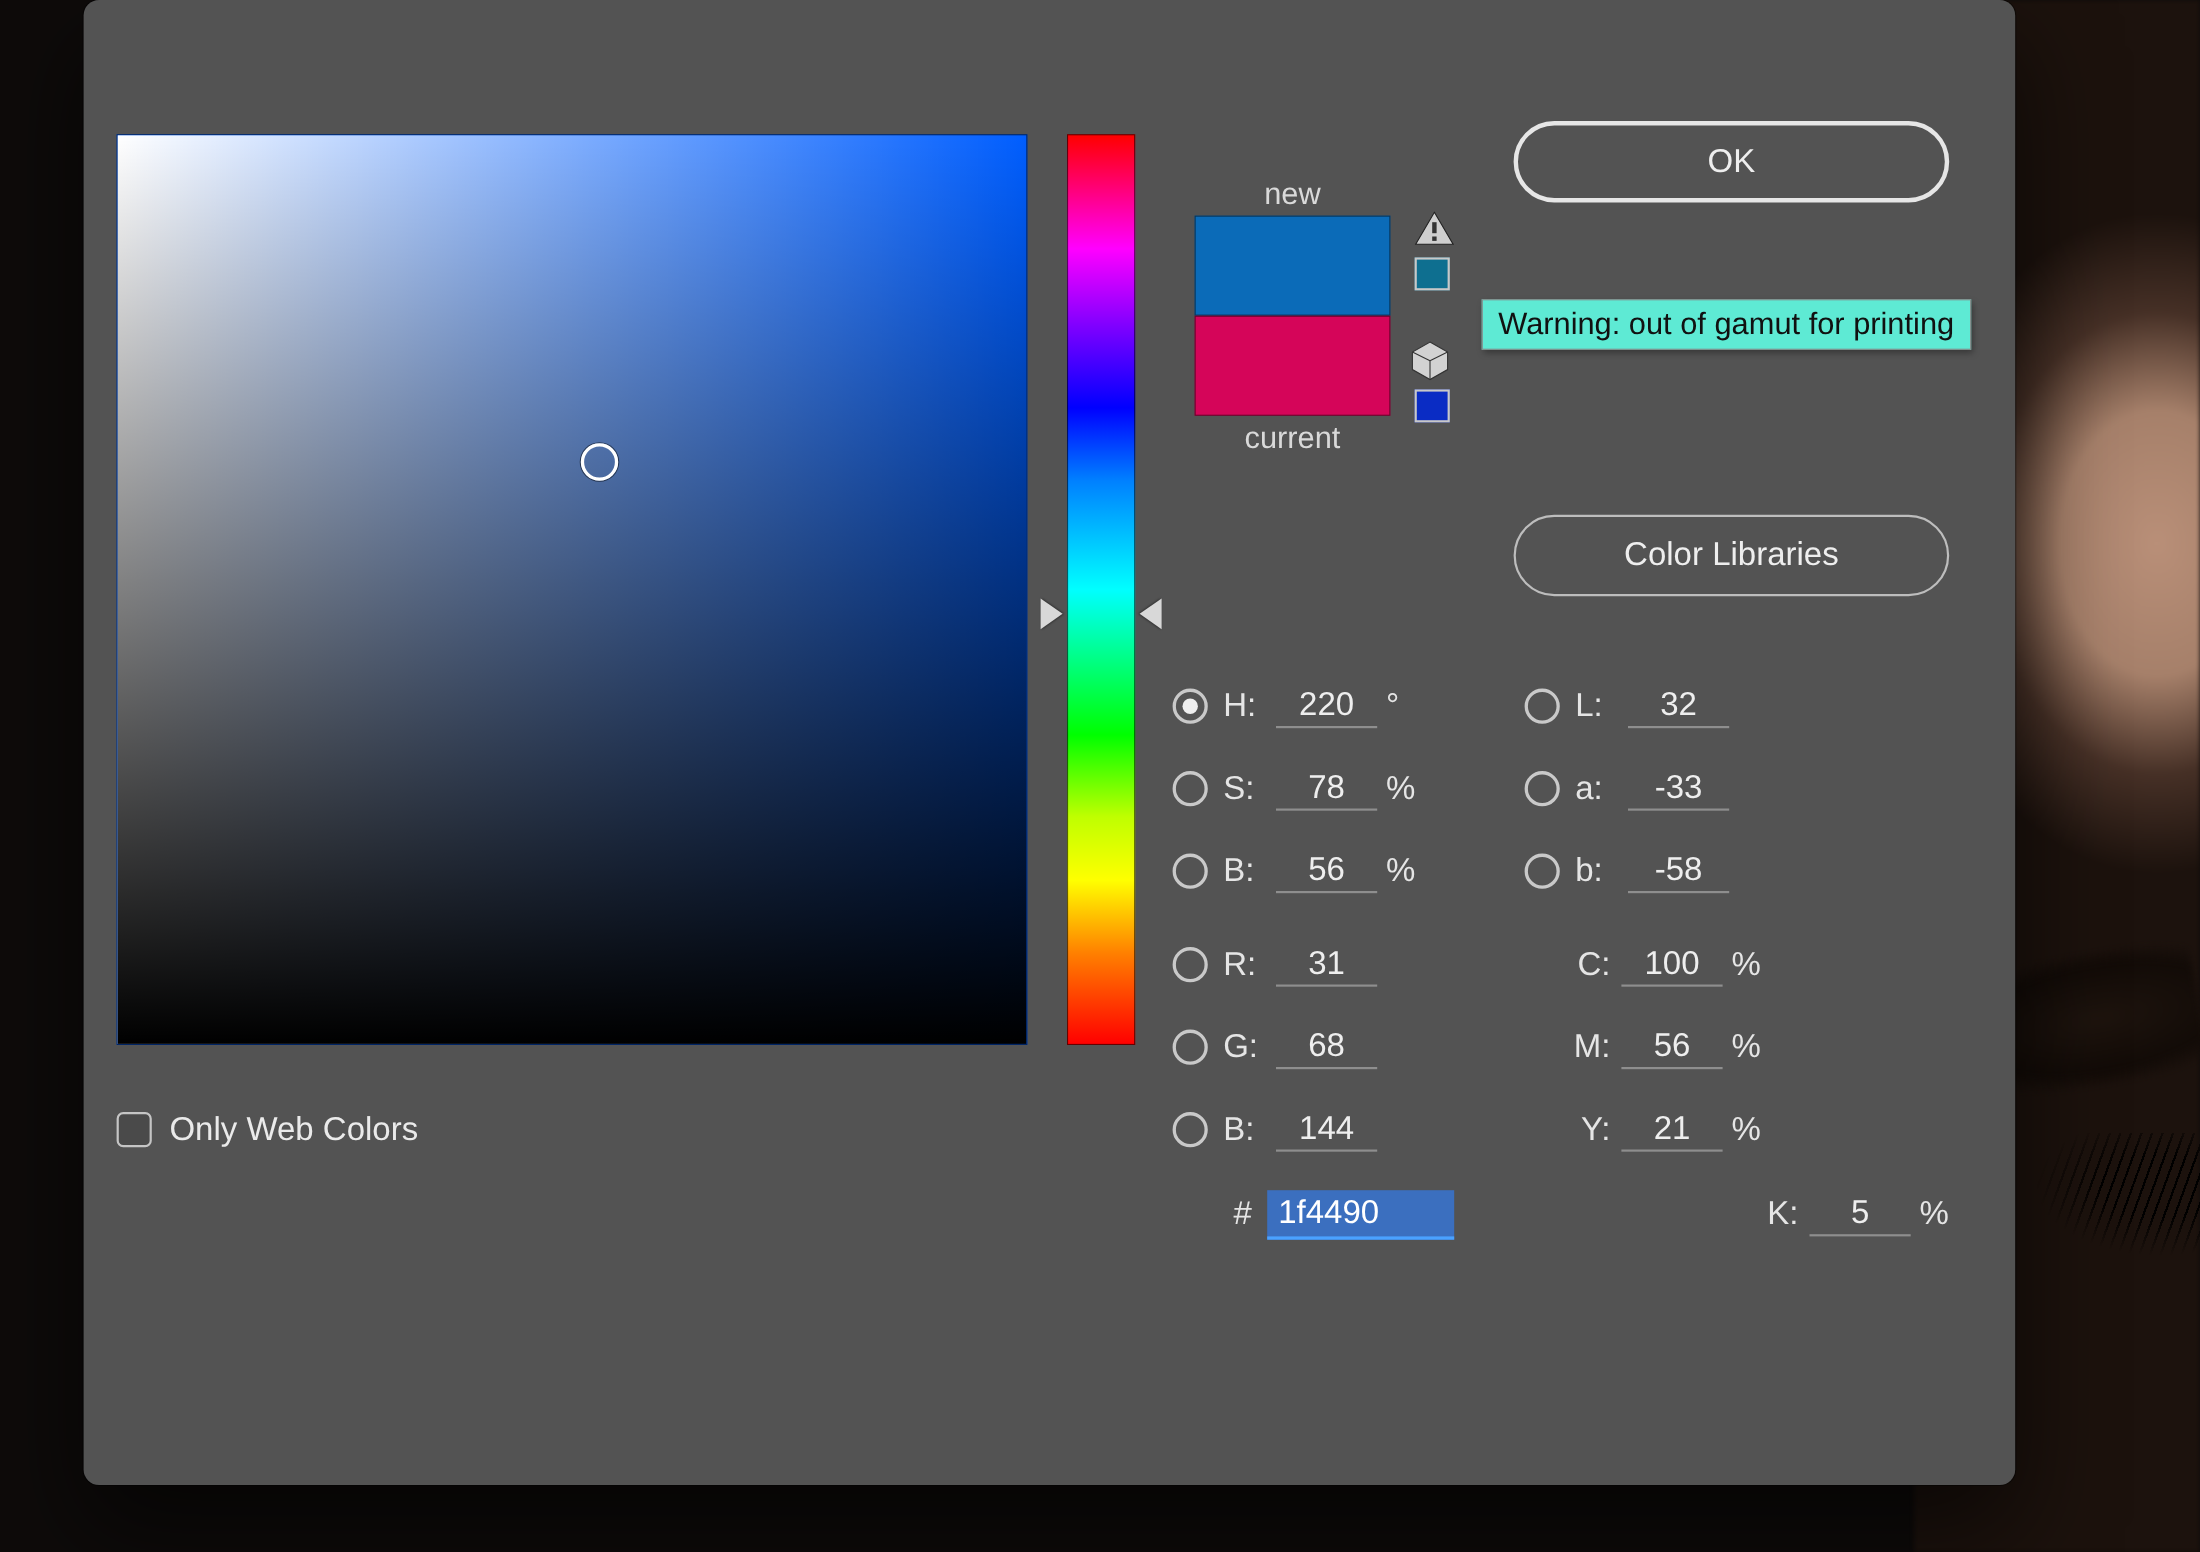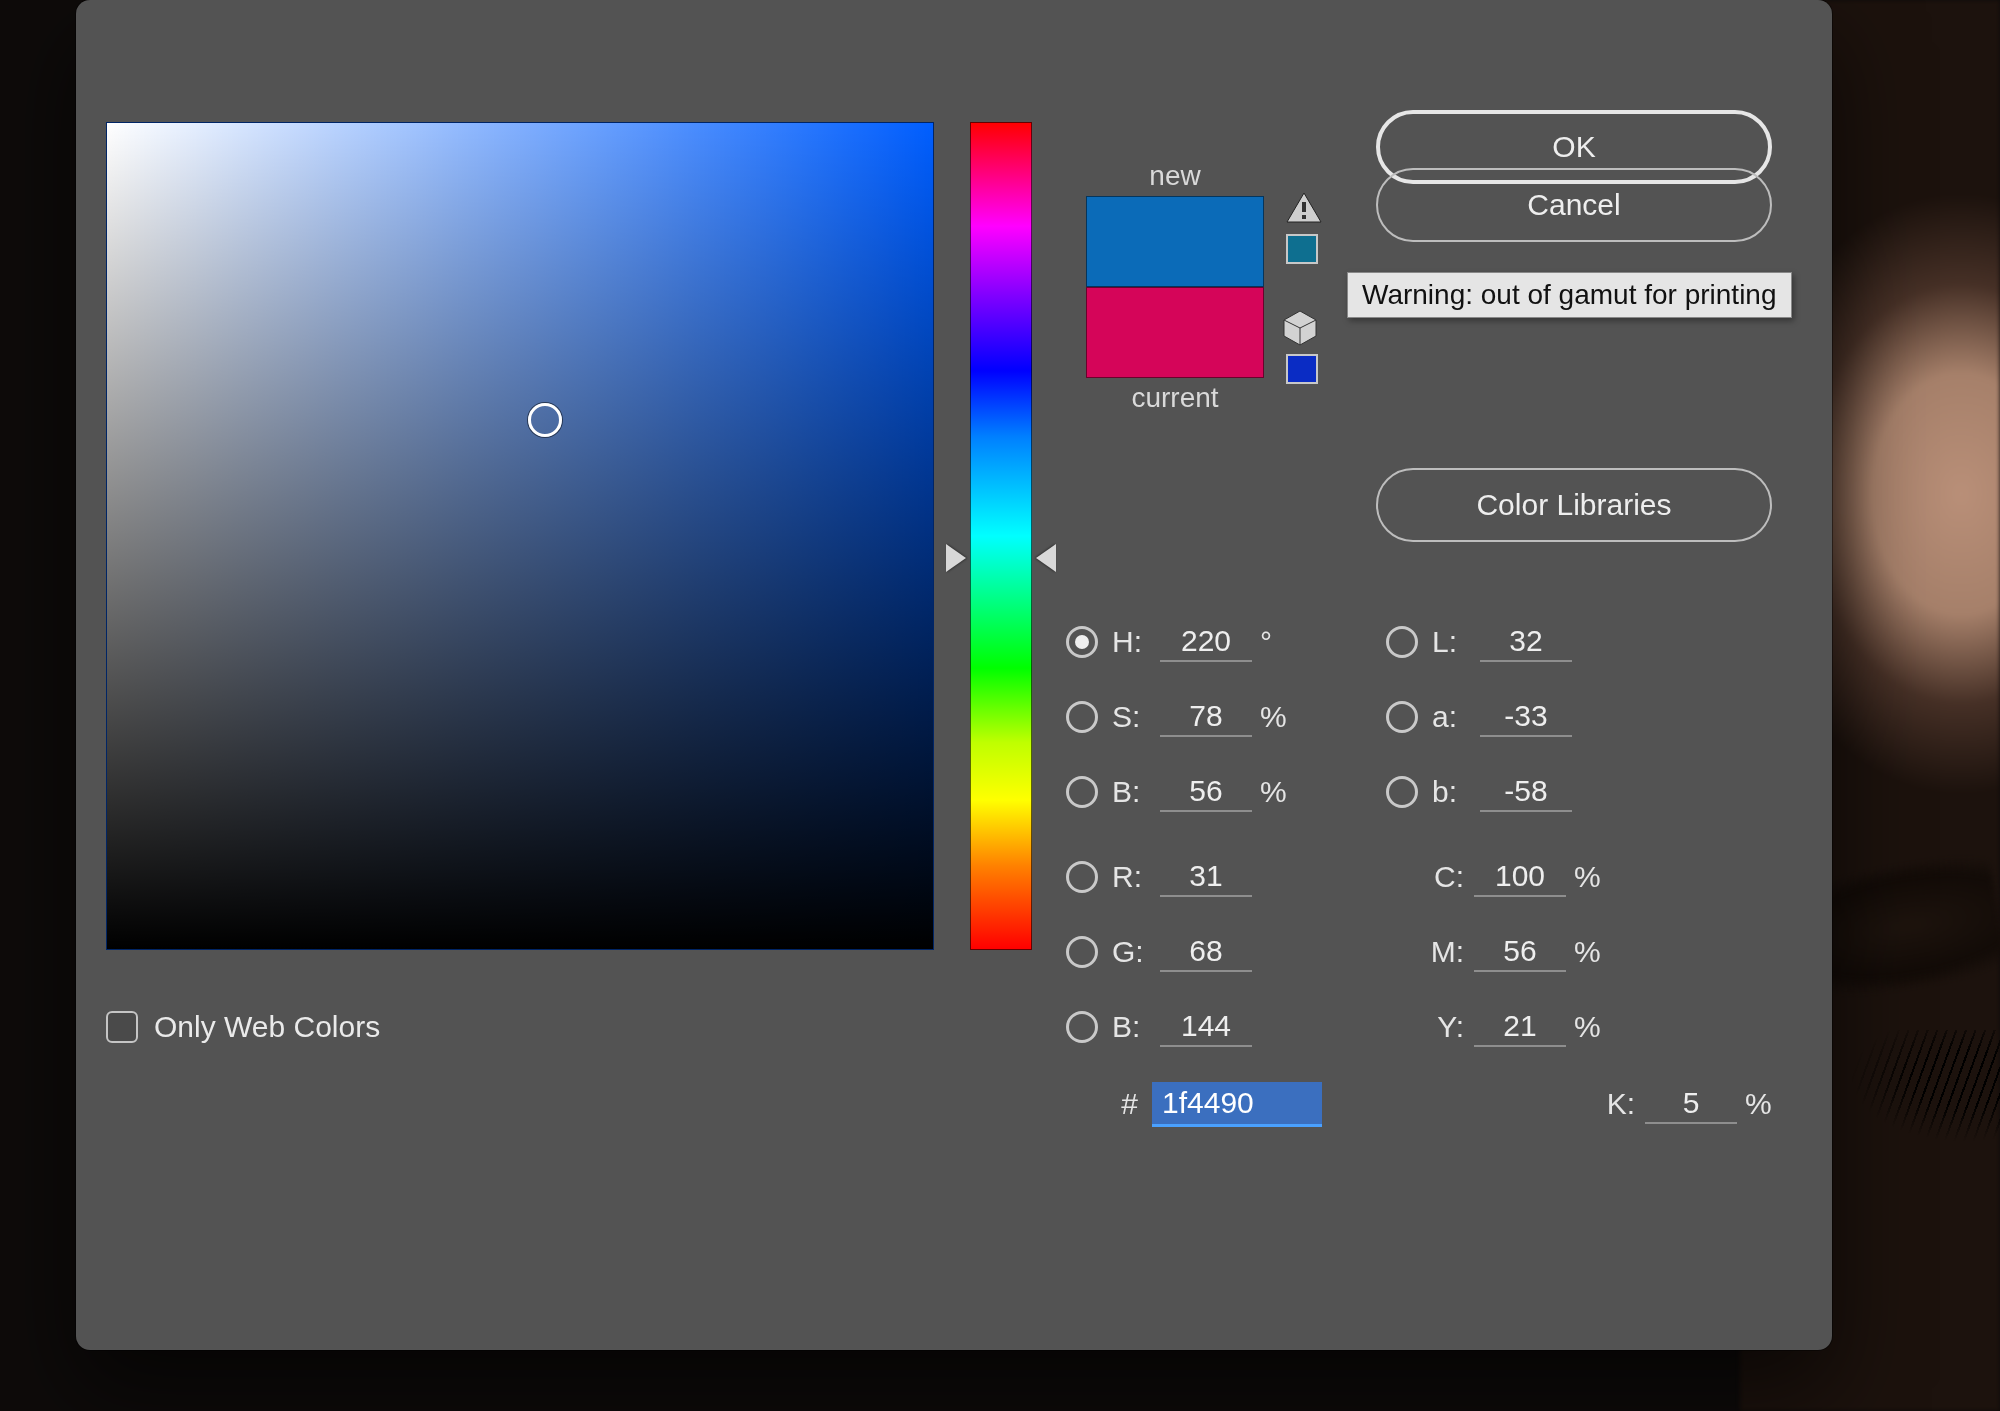--- a/index.html
+++ b/index.html
@@ -183,21 +183,21 @@
     background: #0a2cc4;
     width: 32px; height: 30px;
   }
 
   
   .tooltip {
     position: absolute;
     left: 1271px;
     top: 272px;
     padding: 6px 14px;
-    background: #e5e5e5;
+    background: #5eead4;
     color: #111;
     border: 1px solid #888;
     font-size: 28px;
     white-space: nowrap;
     box-shadow: 2px 3px 6px rgba(0,0,0,.35);
     z-index: 50;
   }
 
   
   .pill-btn {
@@ -364,21 +364,20 @@
         <line x1="4" y1="12" x2="20" y2="20" stroke="#333"></line>
         <line x1="36" y1="12" x2="20" y2="20" stroke="#333"></line>
         <line x1="20" y1="20" x2="20" y2="37" stroke="#333"></line>
       </svg>
     </div>
     <div class="aux-icon websafe-swatch" id="websafe-sw" style="background: rgb(10, 44, 196);"></div>
 
     <div class="tooltip">Warning: out of gamut for printing</div>
 
     <button class="pill-btn btn-ok">OK</button>
-    <button class="pill-btn btn-cancel">Cancel</button>
     <button class="pill-btn btn-libraries">Color Libraries</button>
 
     <div class="owc">
       <div class="chk"></div>
       <span>Only Web Colors</span>
     </div>
 
     <div class="fields">
 
       <div class="row">

